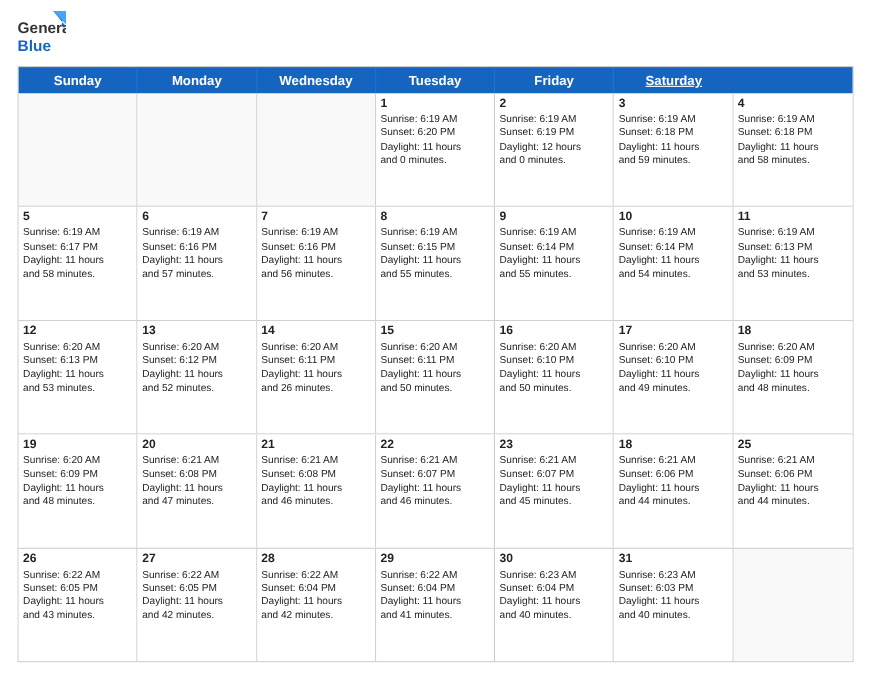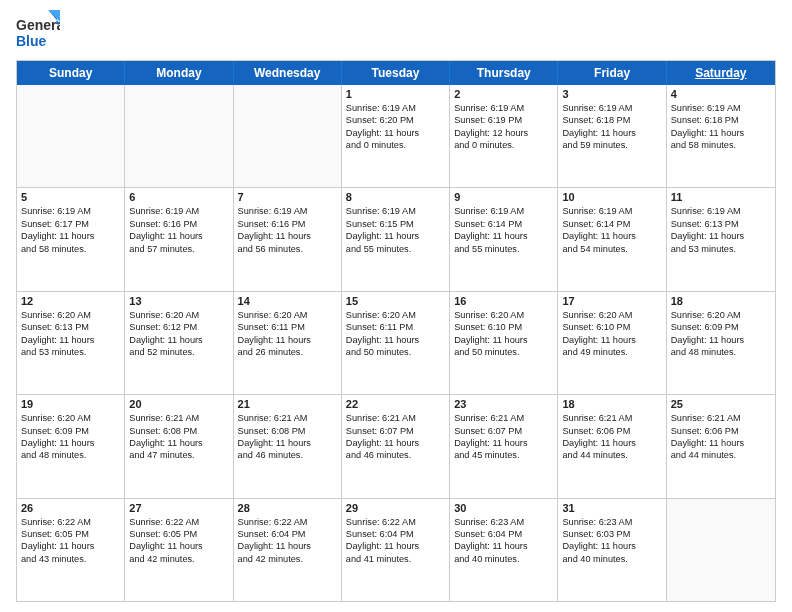--- a/index.html
+++ b/index.html
@@ -113,21 +113,20 @@
       <div class="title-location"></div>
     </div>
   </div>
 
   <div class="calendar">
     <div class="cal-header">
     <div class="cal-header-cell">Sunday</div>
         <div class="cal-header-cell">Monday</div>
         <div class="cal-header-cell">Wednesday</div>
         <div class="cal-header-cell">Tuesday</div>
-        <div class="cal-header-cell">Thursday</div>
         <div class="cal-header-cell">Friday</div>
         <div class="cal-header-cell">Saturday</div>
       </div>
     <div class="cal-body">
     <div class="cal-row">
           <div class="cal-cell empty"></div>
           <div class="cal-cell empty"></div>
           <div class="cal-cell empty"></div>
           <div class="cal-cell">
             <div class="day-num">1</div>

